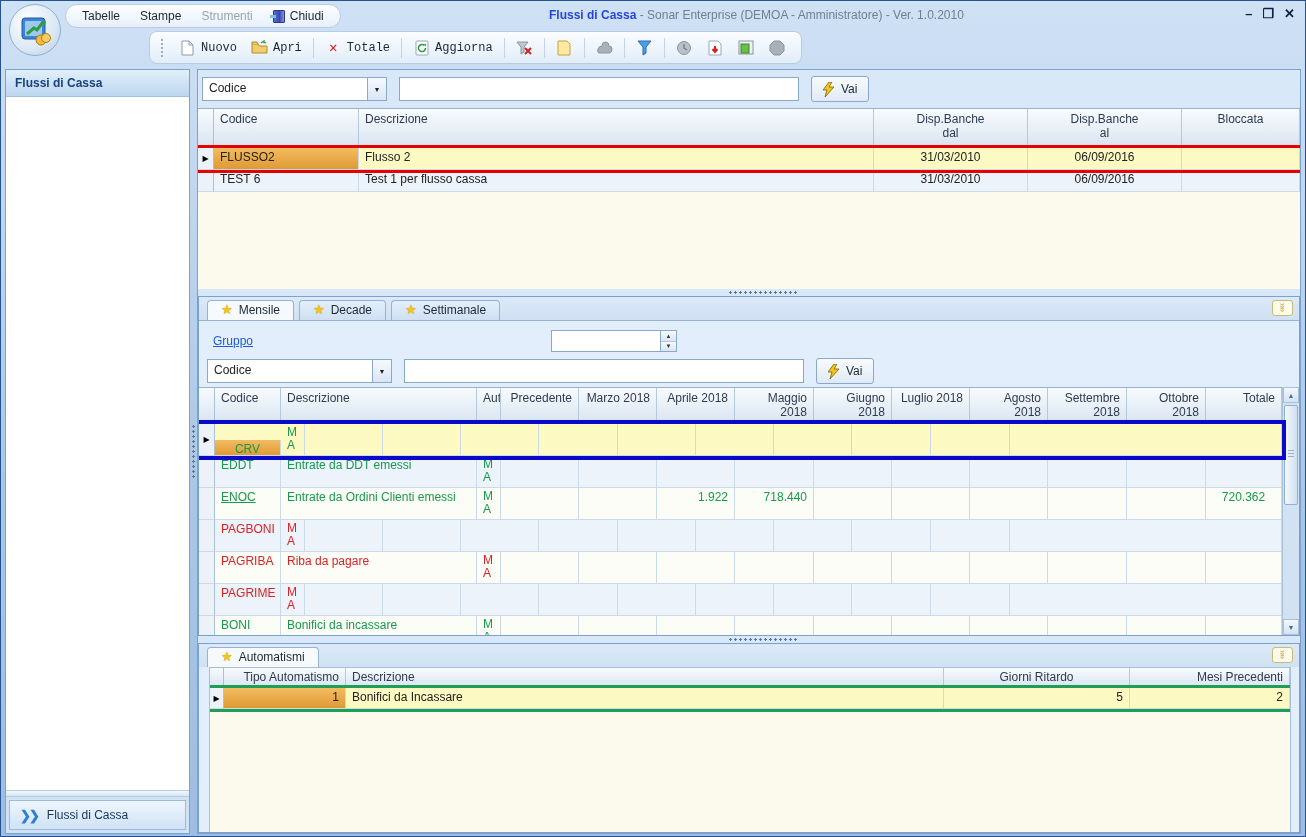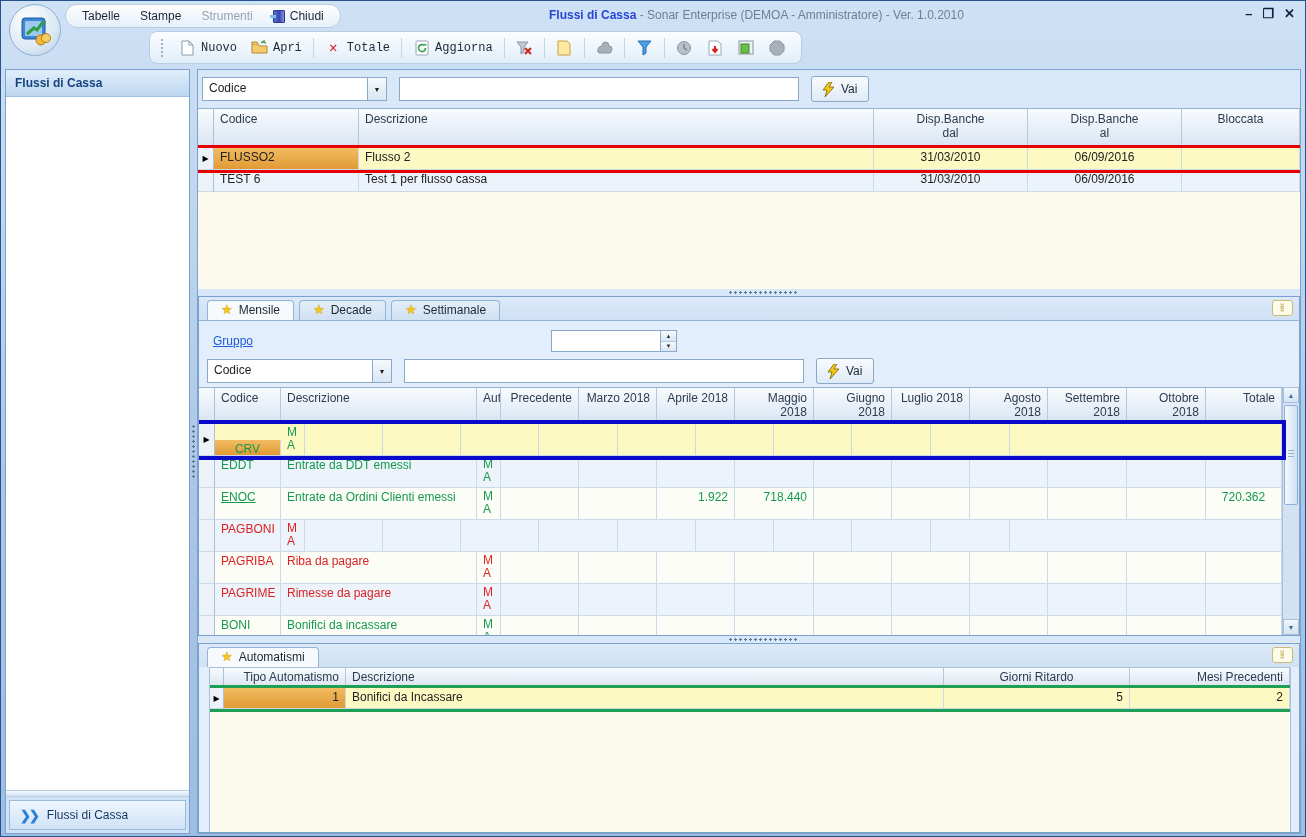--- a/index.html
+++ b/index.html
@@ -489,21 +489,20 @@
                   <div class="gcell" style="width: 78px; flex: 0 0 78px; text-align: right;"></div>
                   <div class="gcell" style="width: 78px; flex: 0 0 78px; text-align: right;"></div>
                   <div class="gcell" style="width: 78px; flex: 0 0 78px; text-align: right;"></div>
                   <div class="gcell" style="width: 79px; flex: 0 0 79px; text-align: right;"></div>
                   <div class="gcell" style="width: 79px; flex: 0 0 79px; text-align: right;"></div>
                   <div class="gcell" style="flex: 1 1 0%; text-align: right;"></div>
                 </div>
                 <div class="grow c-red alt">
                   <div class="ind" style="flex: 0 0 16px; width: 16px;"></div>
                   <div class="gcell" style="width: 66px; flex: 0 0 66px; text-align: left;">PAGRIME</div>
-                  <div class="gcell" style="width: 196px; flex: 0 0 196px; text-align: left;">Rimesse da pagare</div>
                   <div class="gcell auto-cell" style="width: 24px; flex: 0 0 24px; text-align: left;">MA</div>
                   <div class="gcell" style="width: 78px; flex: 0 0 78px; text-align: right;"></div>
                   <div class="gcell" style="width: 78px; flex: 0 0 78px; text-align: right;"></div>
                   <div class="gcell" style="width: 78px; flex: 0 0 78px; text-align: right;"></div>
                   <div class="gcell" style="width: 79px; flex: 0 0 79px; text-align: right;"></div>
                   <div class="gcell" style="width: 78px; flex: 0 0 78px; text-align: right;"></div>
                   <div class="gcell" style="width: 78px; flex: 0 0 78px; text-align: right;"></div>
                   <div class="gcell" style="width: 78px; flex: 0 0 78px; text-align: right;"></div>
                   <div class="gcell" style="width: 79px; flex: 0 0 79px; text-align: right;"></div>
                   <div class="gcell" style="width: 79px; flex: 0 0 79px; text-align: right;"></div>

